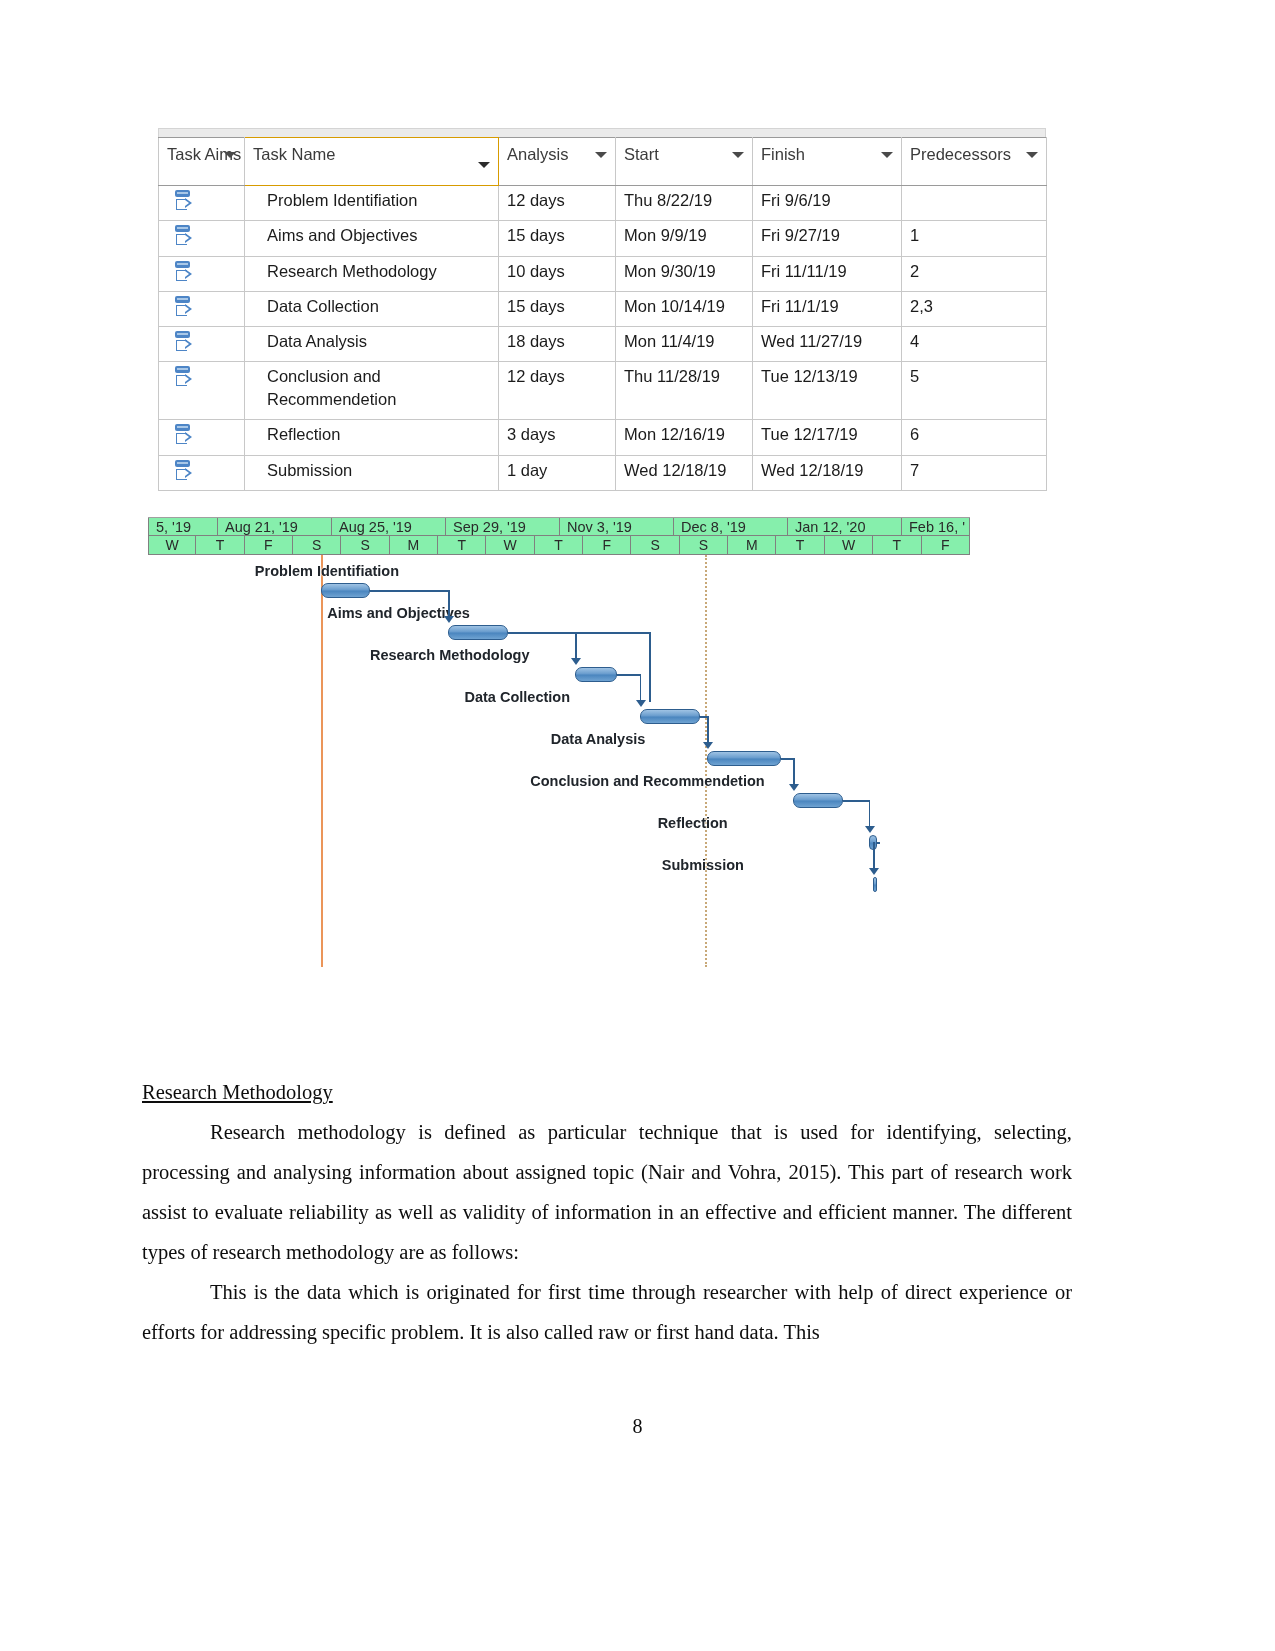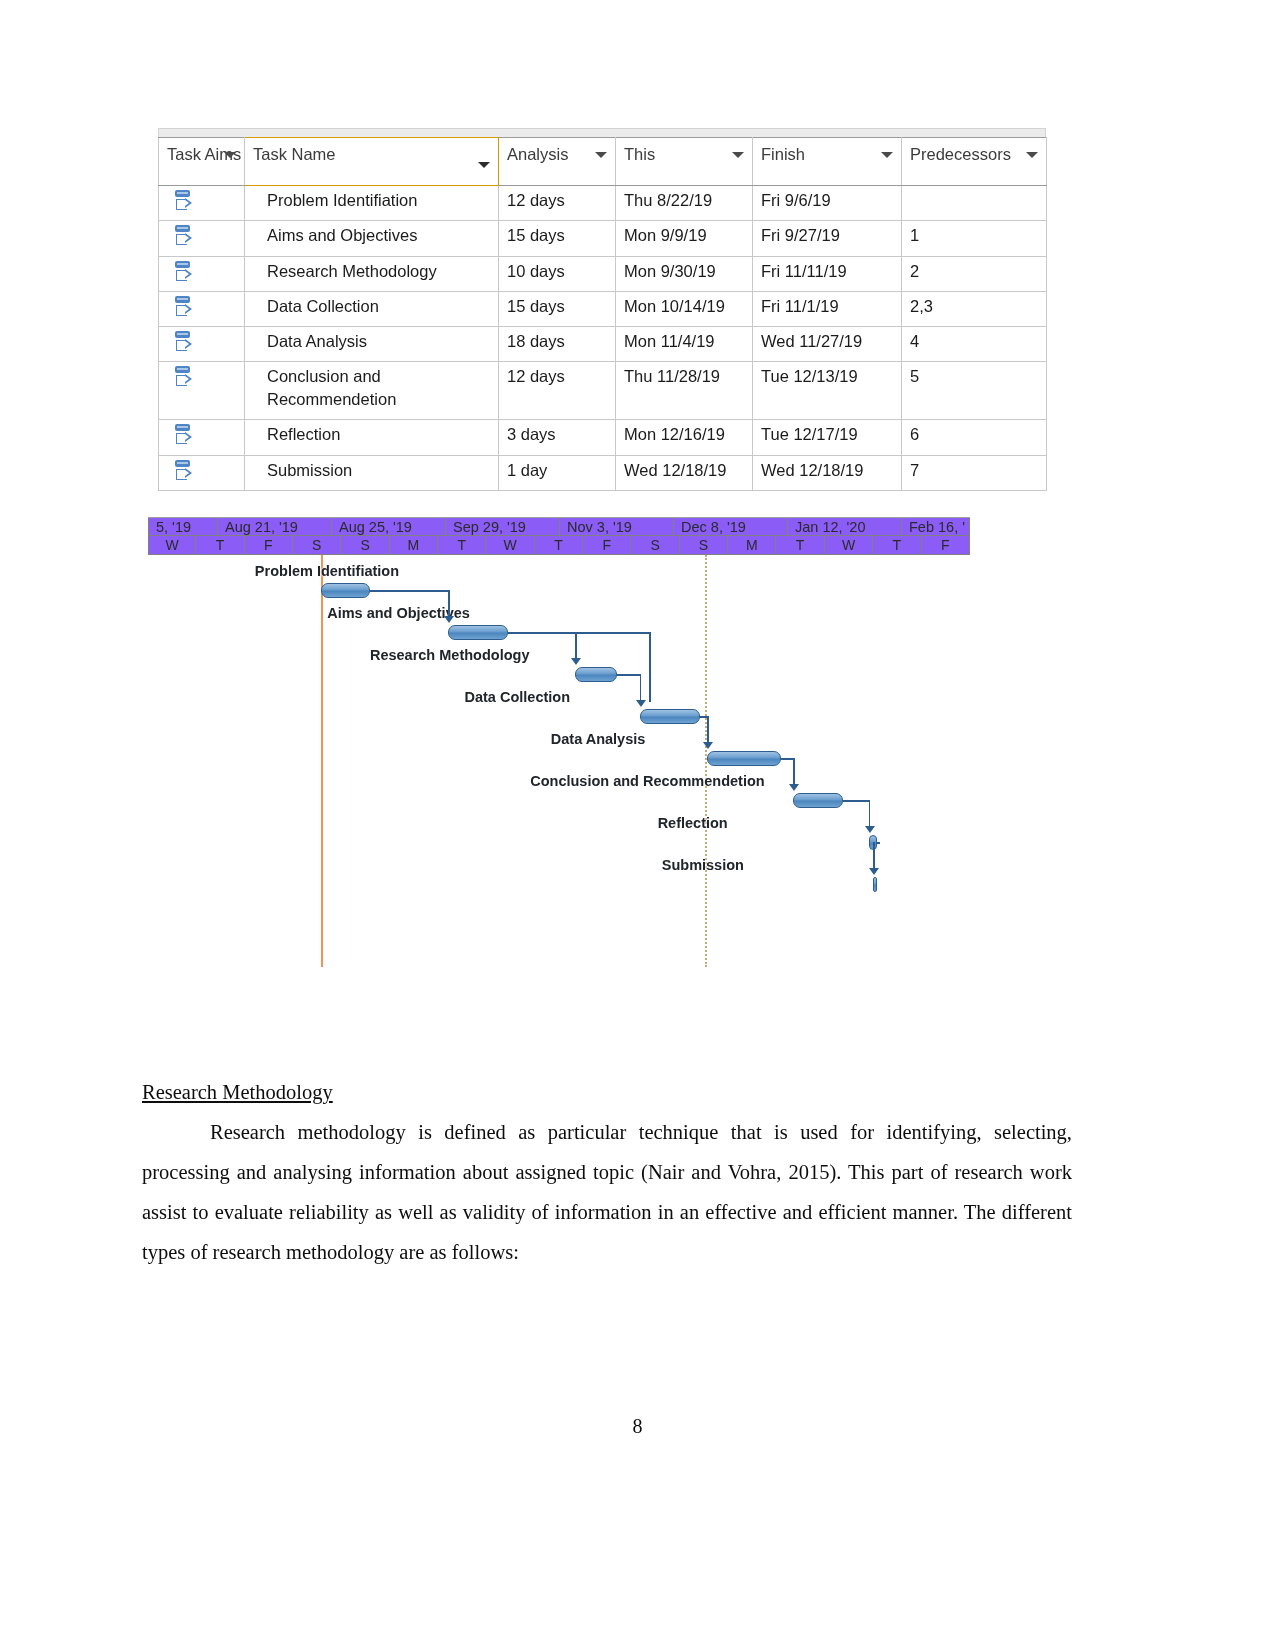--- a/index.html
+++ b/index.html
@@ -115,21 +115,21 @@
     top: 517px;
     width: 822px;
     height: 450px;
     font-family: "Liberation Sans", sans-serif;
   }
   #gantt-header { position: relative; width: 822px; height: 38px; }
   .tl-row { display: flex; width: 822px; box-sizing: border-box; }
   .tl-row.major { height: 19px; border-top: 1px solid #a0a0a0; }
   .tl-row.minor { height: 19px; }
   .tl-cell {
-    background: #8b5cf6;
+    background: #86efac;
     border-right: 1px solid #808080;
     border-bottom: 1px solid #808080;
     font-size: 14.5px;
     color: #2a2a2a;
     line-height: 18px;
     box-sizing: border-box;
     overflow: hidden;
     white-space: nowrap;
   }
   .tl-cell.major { padding-left: 7px; }
@@ -228,21 +228,21 @@
         </th>
         <th class="hdr-cell taskname">
           <span>Task Name</span>
           <span class="hdr-arrow"></span>
         </th>
         <th class="hdr-cell">
           <span>Analysis</span>
           <span class="hdr-arrow"></span>
         </th>
         <th class="hdr-cell">
-          <span>This</span>
+          <span>Start</span>
           <span class="hdr-arrow"></span>
         </th>
         <th class="hdr-cell">
           <span>Finish</span>
           <span class="hdr-arrow"></span>
         </th>
         <th class="hdr-cell">
           <span>Predecessors</span>
           <span class="hdr-arrow"></span>
         </th>
@@ -394,15 +394,16 @@
         <div class="arrowdown" style="left: calc(88.2% - 4px); top: 313px;"></div>
         <div class="link h" style="left: 43.8%; width: 17.2%; top: 77px;"></div>
         <div class="link v" style="left: 61%; top: 77px; height: 70px;"></div>
       </div>
   </div>
 </div>
 
 <div id="doc">
   <p><span class="heading-underline">Research Methodology</span></p>
   <p class="indent">Research methodology is defined as particular technique that is used for identifying, selecting, processing and analysing information about assigned topic (Nair and Vohra, 2015). This part of research work assist to evaluate reliability as well as validity of information in an effective and efficient manner. The different types of research methodology are as follows:</p>
+  <p class="indent">This is the data which is originated for first time through researcher with help of direct experience or efforts for addressing specific problem. It is also called raw or first hand data. This</p>
 </div>
 
 <div id="page-number">8</div>
 
 </body></html>

